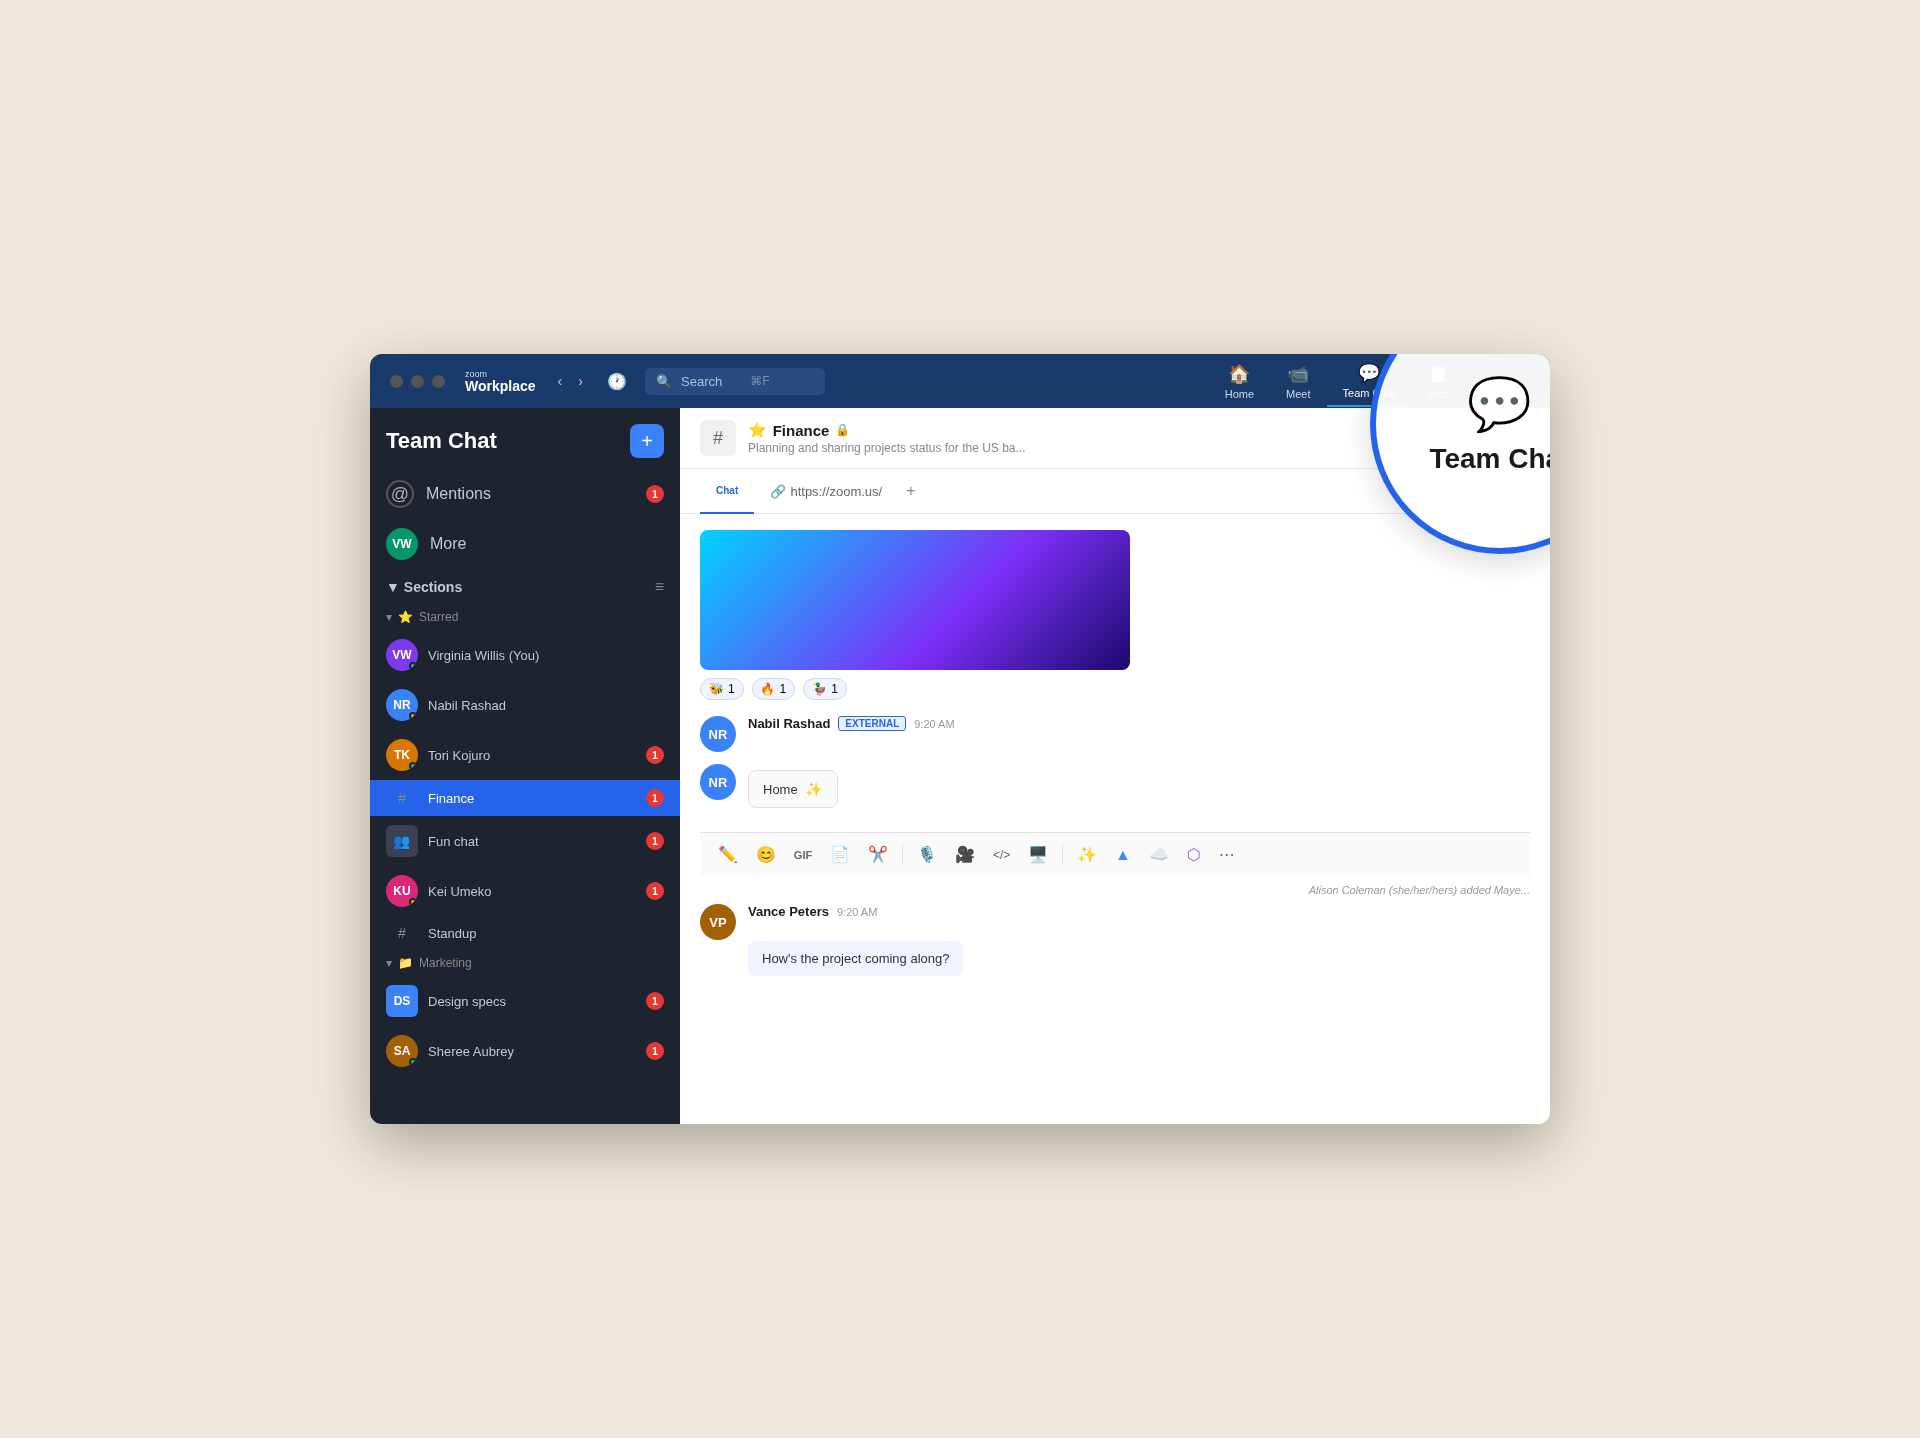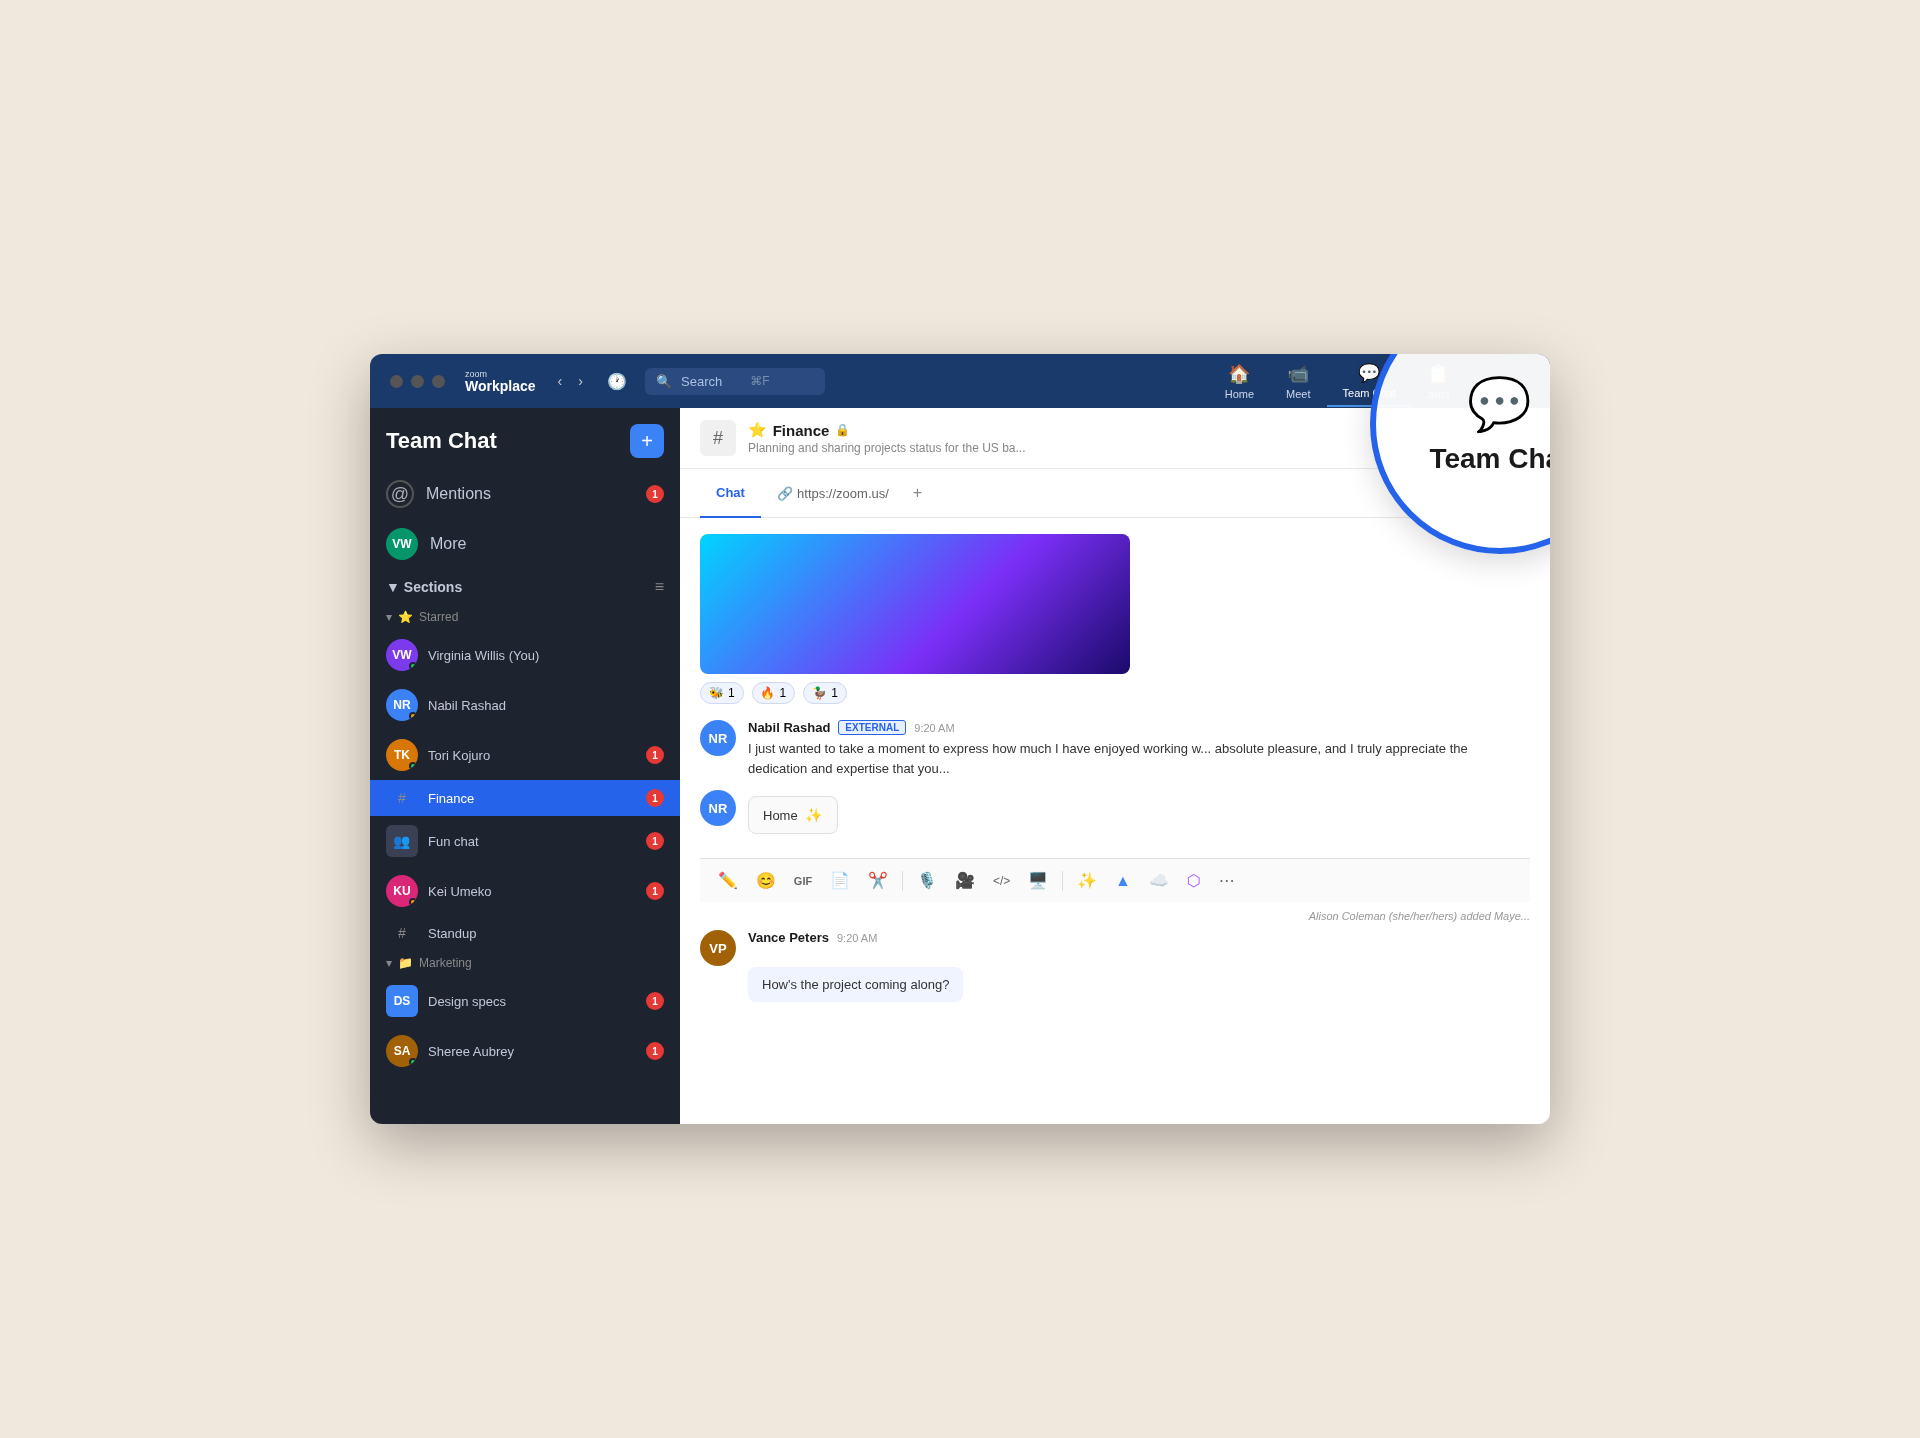--- a/index.html
+++ b/index.html
@@ -331,21 +331,21 @@
 
     .chat-tabs {
       display: flex;
       align-items: center;
       gap: 0;
       border-bottom: 1px solid #e8e8e8;
       padding: 0 20px;
     }
     .chat-tab {
       padding: 16px 16px;
-      font-size: 13px;
+      font-size: 10px;
       color: #666;
       cursor: pointer;
       border-bottom: 2px solid transparent;
       margin-bottom: -1px;
     }
     .chat-tab.active {
       color: #2563eb;
       border-bottom-color: #2563eb;
       font-weight: 600;
     }
@@ -751,21 +751,20 @@
         </div>
 
         <div class="message-row">
           <div class="message-avatar av-blue">NR</div>
           <div class="message-body">
             <div class="message-meta">
               <span class="message-sender">Nabil Rashad</span>
               <span class="external-badge">EXTERNAL</span>
               <span class="message-time">9:20 AM</span>
             </div>
-            <div class="message-text">I just wanted to take a moment to express how much I have enjoyed working w... absolute pleasure, and I truly appreciate the dedication and expertise that you...</div>
           </div>
         </div>
 
         <div class="message-row">
           <div class="message-avatar av-blue">NR</div>
           <div class="reply-box">
             <span class="reply-label">Home</span>
             <span class="reply-ai-icon">✨</span>
           </div>
         </div>

